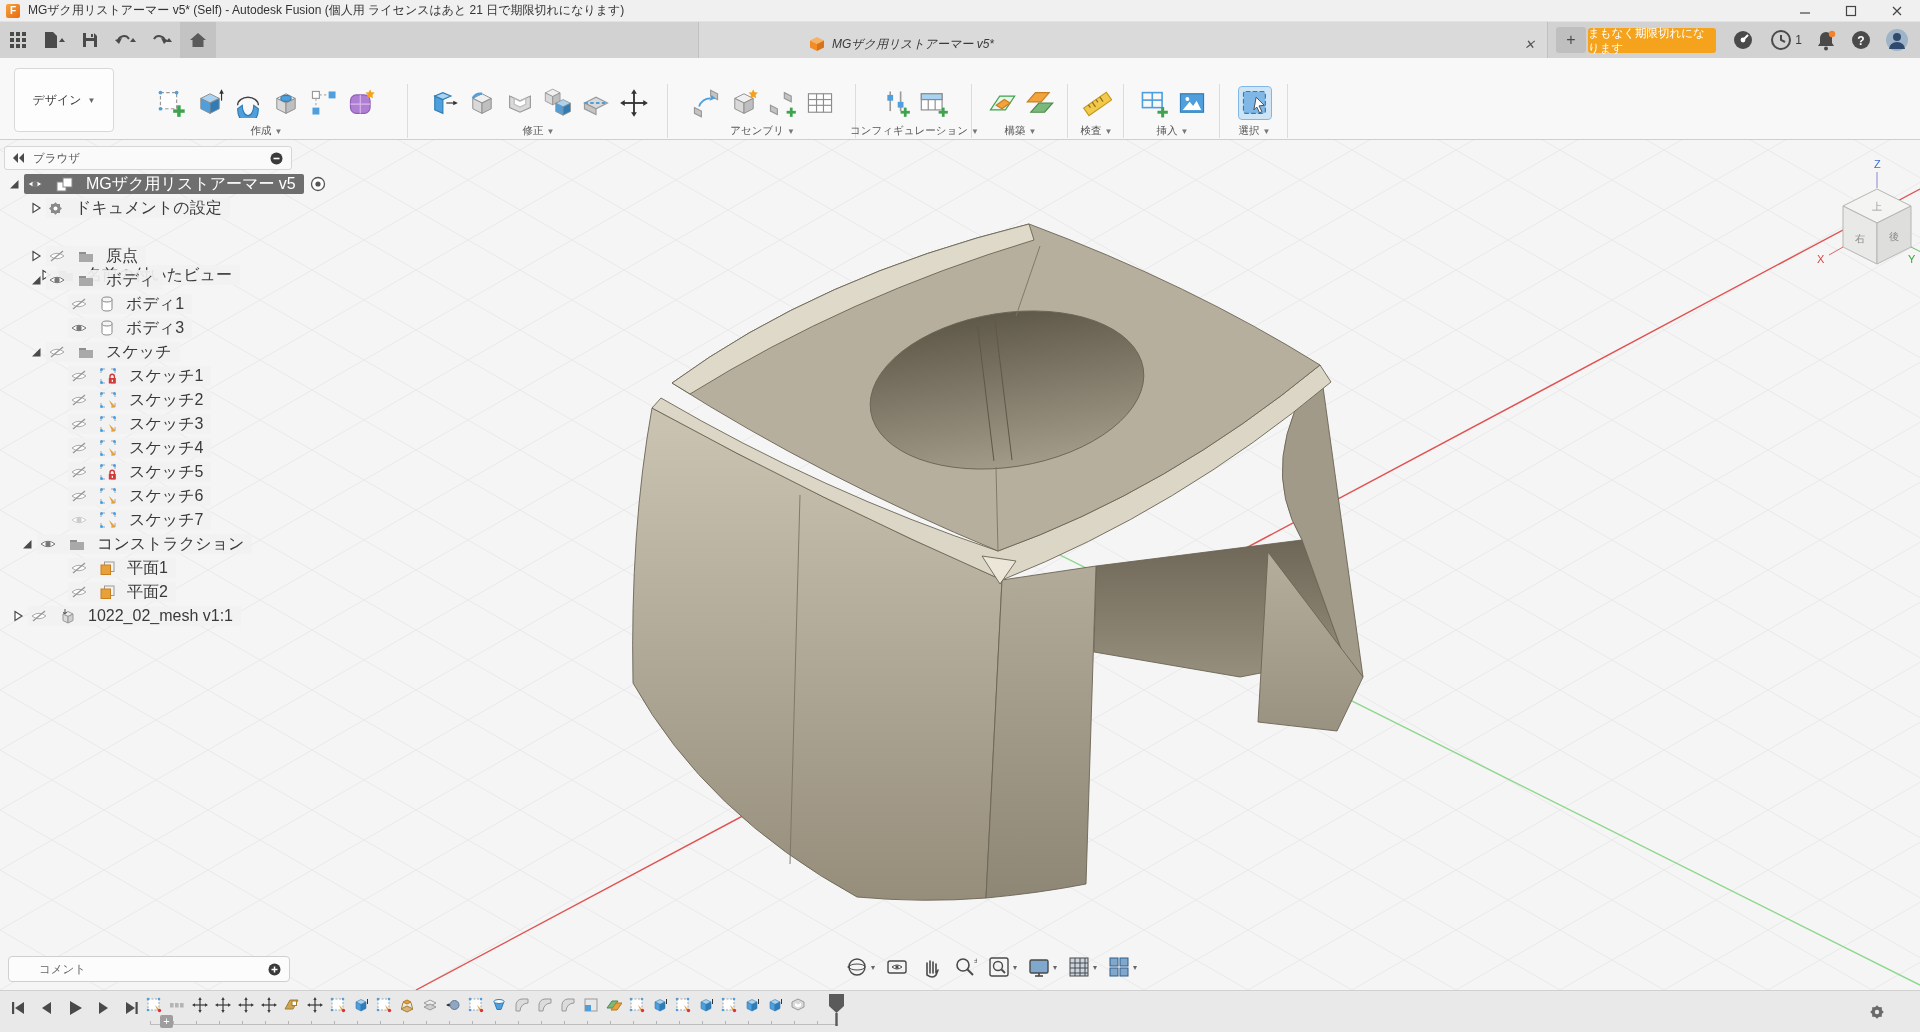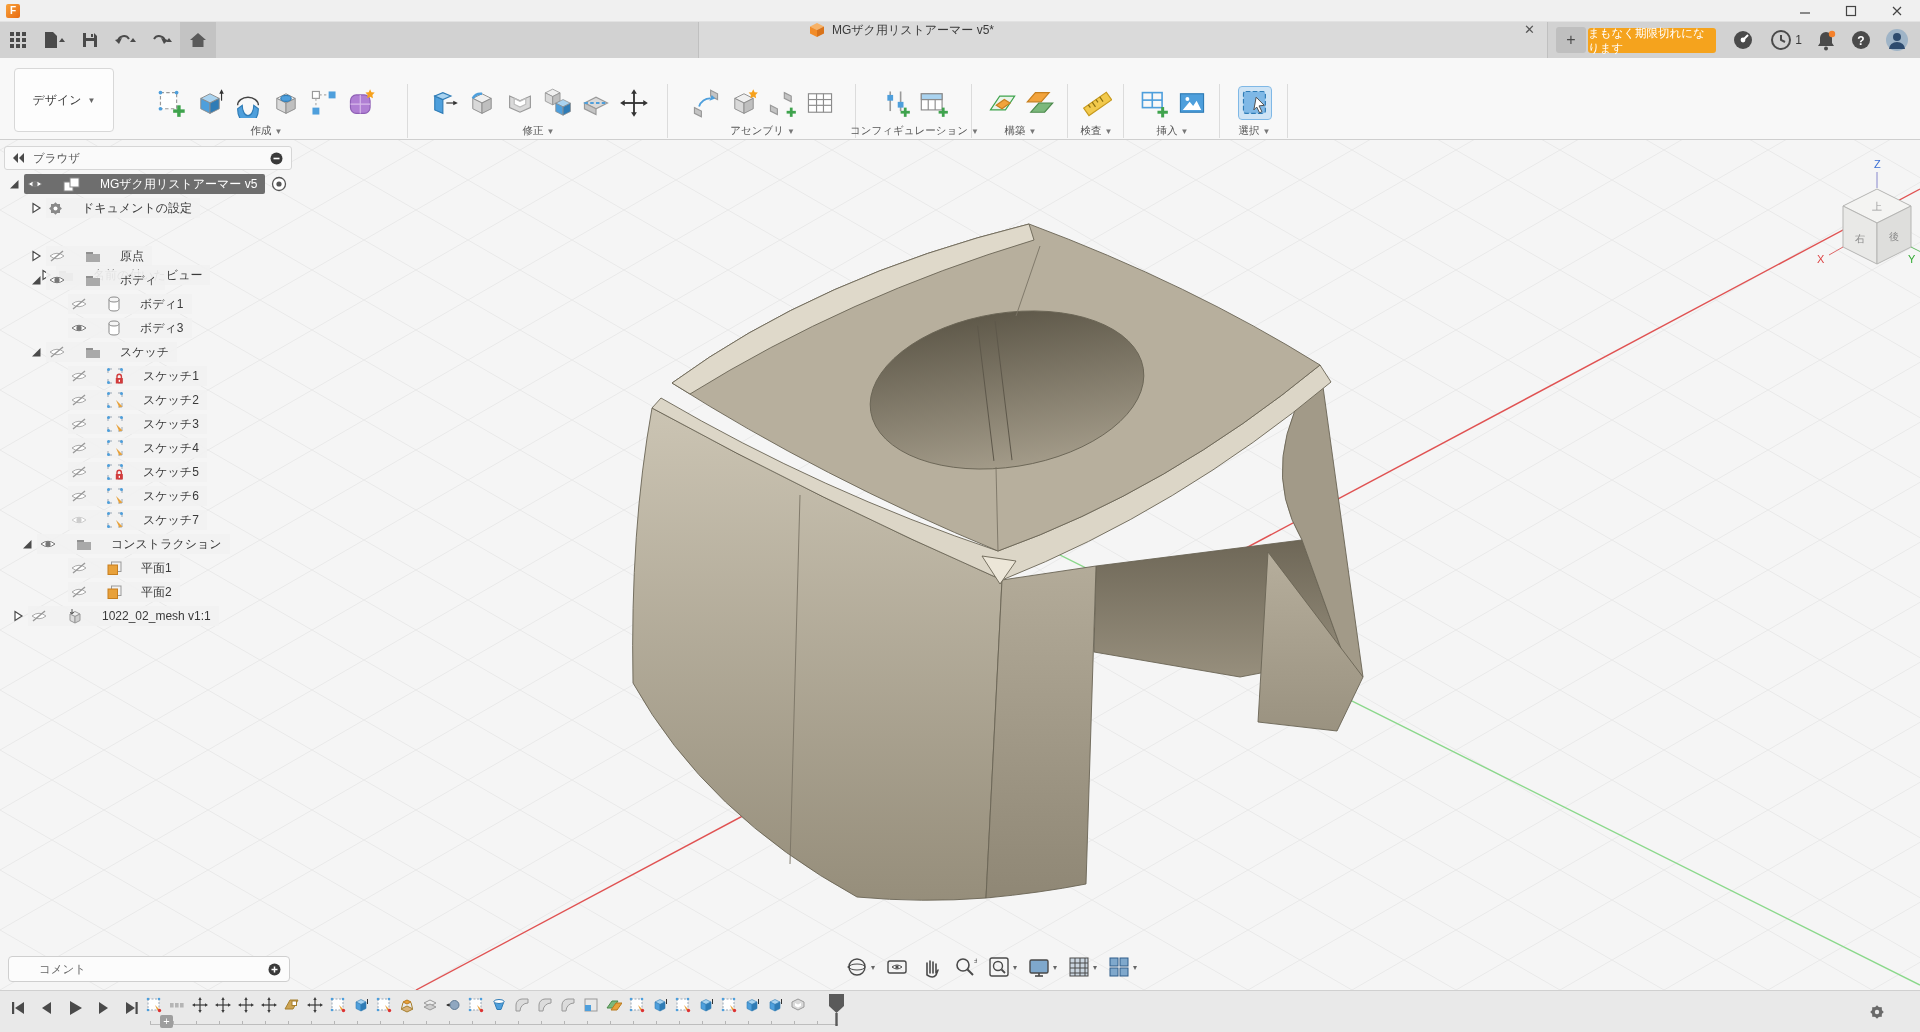--- a/index.html
+++ b/index.html
@@ -10,21 +10,21 @@
   
   .titlebar{left:0;top:0;width:1920px;height:22px;background:#F0F0F0;display:flex;align-items:center;font-size:12px;color:#333;border-bottom:1px solid #E2E2E2;}
   .fusion-badge{width:14px;height:14px;margin:0 8px 0 6px;background:linear-gradient(135deg,#F8A33C,#E86A10);border-radius:2px;color:#fff;font-size:10px;font-weight:bold;display:flex;align-items:center;justify-content:center;}
   .wctl{margin-left:auto;display:flex;height:22px;}
   .wctl .ib{width:46px;height:22px;color:#444;}
   
   .tabbar{left:0;top:22px;width:1920px;height:36px;background:#D2D2D2;display:flex;align-items:center;}
   .qat .ib{width:36px;height:36px;color:#4a4a4a;}
   .qat{display:flex;align-items:center;}
   .home-btn{background:#C3C3C3;}
-  .doctab{position:absolute;left:698px;top:0;width:850px;height:44px;background:#DADADA;border-left:1px solid #C0C0C0;border-right:1px solid #C0C0C0;display:flex;padding-left:110px;font-size:12px;color:#3a3a3a;}
+  .doctab{position:absolute;left:698px;top:0;width:850px;height:44px;background:#DADADA;border-left:1px solid #C0C0C0;border-right:1px solid #C0C0C0;display:flex;align-items:center;padding-left:110px;font-size:12px;color:#3a3a3a;font-style:italic;}
   .doctab .closex{position:absolute;right:12px;color:#555;font-size:13px;cursor:default;}
   .newtab{position:absolute;left:1556px;top:5px;width:30px;height:26px;background:#BFBFBF;border-radius:3px;color:#4a4a4a;font-size:16px;}
   .expire{position:absolute;left:1588px;top:6px;width:128px;height:25px;background:#F5A31D;border-radius:3px;color:#fff;font-size:11.5px;display:flex;align-items:center;justify-content:center;}
   .tr-ico{position:absolute;top:5px;width:26px;height:26px;color:#4a4a4a;}
   
   .ribbon{left:0;top:58px;width:1920px;height:82px;background:#F8F8F8;border-bottom:1px solid #CFCFCF;}
   .rtabs{position:absolute;left:126px;top:0;height:24px;display:flex;}
   .rtab{padding:3px 22px 0;font-size:12px;color:#4a4a4a;height:24px;}
   .rtab.active{color:#0696D7;border-bottom:3px solid #0696D7;}
   .wsbox{position:absolute;left:14px;top:10px;width:100px;height:64px;background:#FDFDFD;border:1px solid #D8D8D8;border-radius:4px;display:flex;align-items:center;justify-content:center;font-size:12px;color:#3a3a3a;gap:6px;}
@@ -33,21 +33,21 @@
   .rgroup .glabel{font-size:10.5px;color:#555;margin-top:2px;display:flex;align-items:center;gap:3px;white-space:nowrap;}
   .rgroup .glabel .car{font-size:8px;color:#777;}
   .ric{width:32px;height:32px;display:flex;align-items:center;justify-content:center;border-radius:3px;}
   .ric.sel{background:#CFE4F5;outline:1px solid #7FB8E6;}
   
   .canvas{left:0;top:140px;width:1920px;height:850px;}
   
   .browser{left:0;top:146px;width:300px;}
   .bheader{position:absolute;left:4px;top:0;width:288px;height:24px;background:#FAFAFA;border:1px solid #D6D6D6;border-radius:3px;display:flex;align-items:center;font-size:11.5px;color:#555;}
   .brow{position:absolute;height:24px;display:flex;align-items:center;}
-  .bchip{display:flex;align-items:center;height:20px;background:rgba(241,241,241,0.92);padding:0 8px 0 2px;gap:19px;font-size:12px;color:#3a3a3a;white-space:nowrap;}
+  .bchip{display:flex;align-items:center;height:20px;background:rgba(241,241,241,0.92);padding:0 8px 0 2px;gap:12px;font-size:16px;color:#3a3a3a;white-space:nowrap;}
   .bchip.selected{background:#6E6E6E;color:#fff;border-radius:2px;}
   
   .commentbar{left:8px;top:956px;width:282px;height:26px;background:#FCFCFC;border:1px solid #CFCFCF;border-radius:4px;display:flex;align-items:center;font-size:11.5px;color:#666;}
   
   .navbar{left:845px;top:952px;height:30px;display:flex;align-items:center;gap:10px;}
   .nav-ico{display:flex;align-items:center;gap:2px;color:#4a4a4a;}
   .nav-ico .car{font-size:8px;color:#666;}
   
   .timeline{left:0;top:990px;width:1920px;height:42px;background:#E9E9E9;border-top:1px solid #D0D0D0;}
   .pb{position:absolute;left:8px;top:6px;display:flex;gap:6px;}
@@ -58,20 +58,21 @@
   .tl-plus{position:absolute;left:160px;top:24px;width:13px;height:13px;background:#9E9E9E;border-radius:2px;color:#fff;font-size:11px;line-height:12px;text-align:center;}
   .playhead{position:absolute;left:828px;top:2px;}
 </style>
 </head>
 <body>
 
 <div class="app">
 
   <div class="abs titlebar">
     <span class="fusion-badge">F</span>
+    <span>MGザク用リストアーマー v5* (Self) - Autodesk Fusion (個人用 ライセンスはあと 21 日で期限切れになります)</span>
     <div class="wctl">
       <div class="ib">
           <svg width="12" height="12">
             <line x1="1" y1="8" x2="11" y2="8" stroke="#444" stroke-width="1.2"></line>
           </svg>
         </div>
       <div class="ib">
           <svg width="12" height="12">
             <rect x="1.5" y="1.5" width="9" height="9" fill="none" stroke="#444" stroke-width="1.2"></rect>
           </svg>

